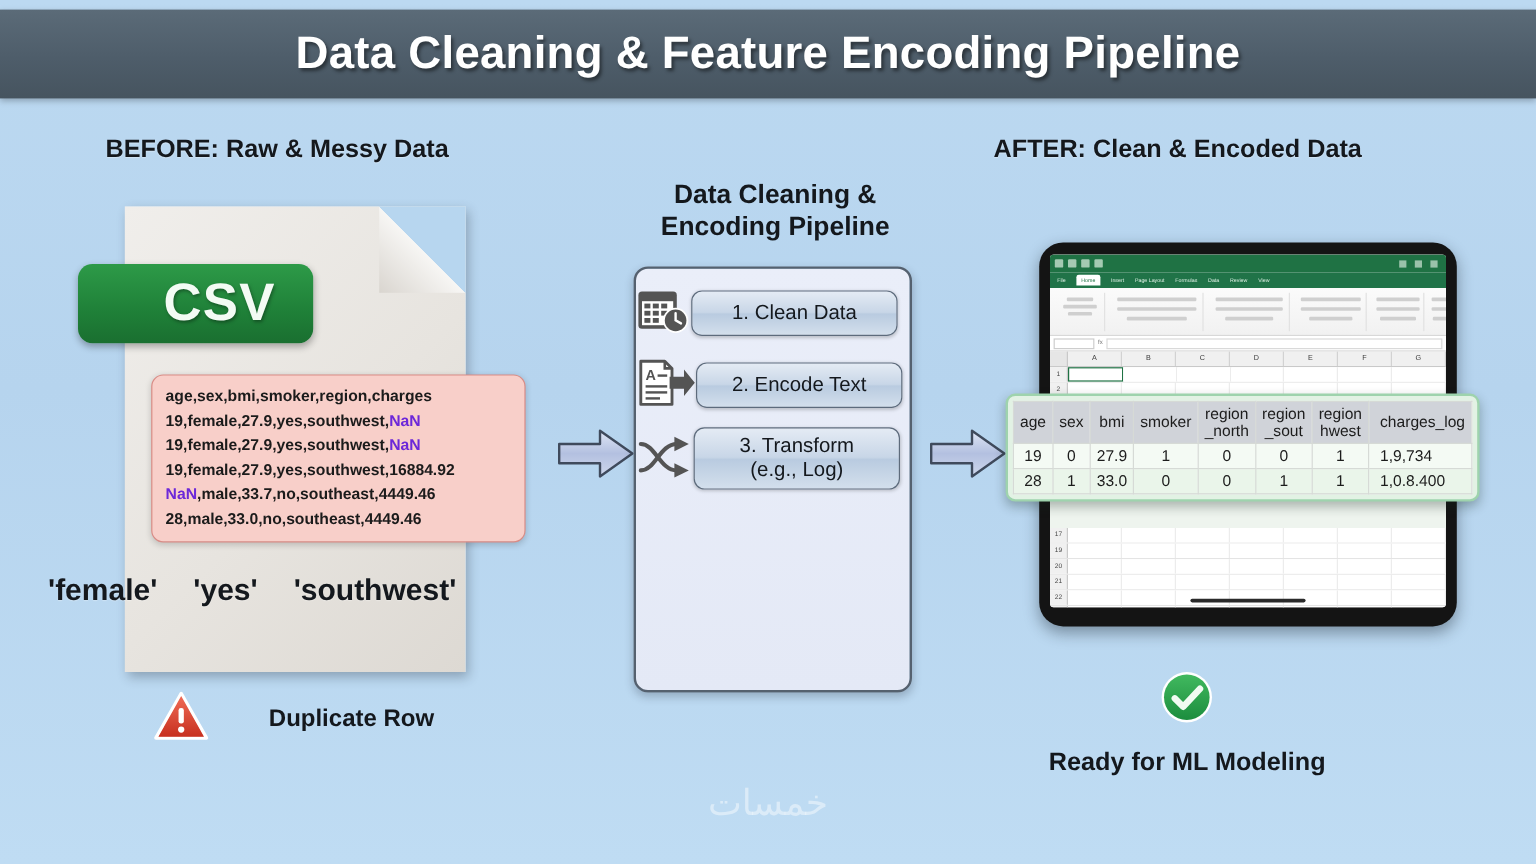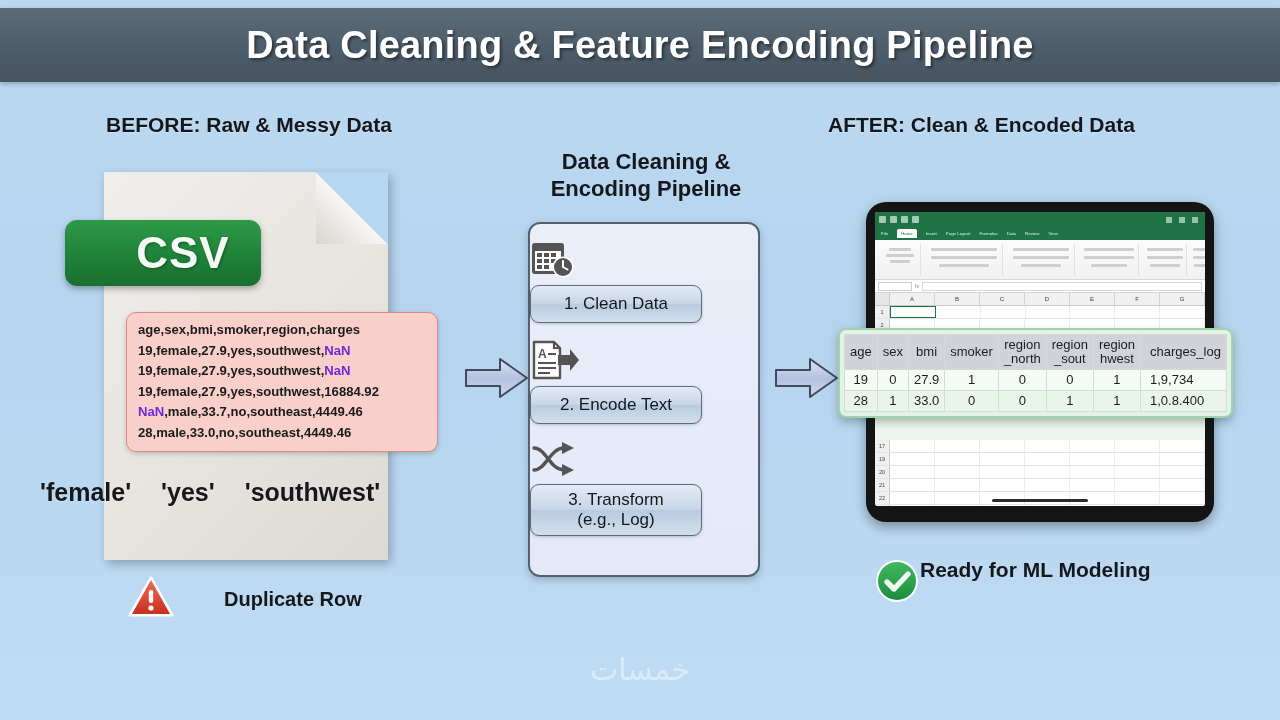--- a/index.html
+++ b/index.html
@@ -31,21 +31,21 @@
     white-space: nowrap;
   }
 
   
   .sect-head {
     position: absolute;
     font-size: 21px; font-weight: bold; color: #14181d;
     white-space: nowrap;
     text-shadow: 0 1px 1px rgba(255,255,255,.35);
   }
-  #before-head { left: 106px;  top: 113px; }
+  #before-head { left: 88px;  top: 113px; }
   #after-head  { left: 828px; top: 113px; }
 
   
   #doc {
     position: absolute; left: 104px; top: 172px;
     width: 284px; height: 388px;
     background: linear-gradient(135deg,#f0eeeb 0%, #e7e4df 55%, #ddd9d3 100%);
     box-shadow: 3px 4px 9px rgba(40,50,60,.33);
   }
   #doc-fold {
@@ -118,21 +118,21 @@
   #pipe-box {
     position: absolute; left: 528px; top: 222px;
     width: 232px; height: 355px;
     background: linear-gradient(180deg,#eaeef9 0%, #e4e9f6 100%);
     border: 2px solid #55616f;
     border-radius: 12px;
     box-shadow: 0 3px 7px rgba(30,40,55,.25);
     padding-top: 12px;
     display: flex; flex-direction: column; align-items: center;
   }
-  .step { display: flex; flex-direction: column; align-items: flex-start; width: 100%; }
+  .step { display: flex; flex-direction: row; align-items: center; width: 100%; }
   .step .ico { height: 46px; display: flex; align-items: center; justify-content: center; }
   .step-btn {
     width: 172px; min-height: 38px;
     margin-top: 3px;
     background: linear-gradient(180deg,#e4ebf4 0%, #c8d6e7 48%, #b9cbe0 52%, #d3dfec 100%);
     border: 1.5px solid #5d6b7c;
     border-radius: 9px;
     display: flex; align-items: center; justify-content: center;
     font-size: 17px; color: #14181d; text-align: center; line-height: 20px;
     padding: 5px 4px;
@@ -221,21 +221,21 @@
     line-height: 14px;
   }
   #clean-table th { background: #d0d3d9; font-weight: normal; }
   #clean-table tbody tr:nth-child(1) td { background: #f4faf4; }
   #clean-table tbody tr:nth-child(2) td { background: #eaf5ea; }
   #clean-table td.lastcol, #clean-table th.lastcol { text-align: left; padding-left: 9px; }
 
   
   #ready {
     position: absolute; left: 874px; top: 558px;
-    display: flex; align-items: flex-start; 
+    display: flex; align-items: center; gap: 15px; flex-direction: column;
   }
   #ready .lbl { font-size: 21px; font-weight: bold; color: #14181d; white-space: nowrap; }
 
   
   #wm {
     position: absolute; left: 0; top: 652px; width: 1280px;
     text-align: center;
     font-size: 30px; color: rgba(255,255,255,.45);
     letter-spacing: 2px;
     font-family: "DejaVu Sans", sans-serif;

